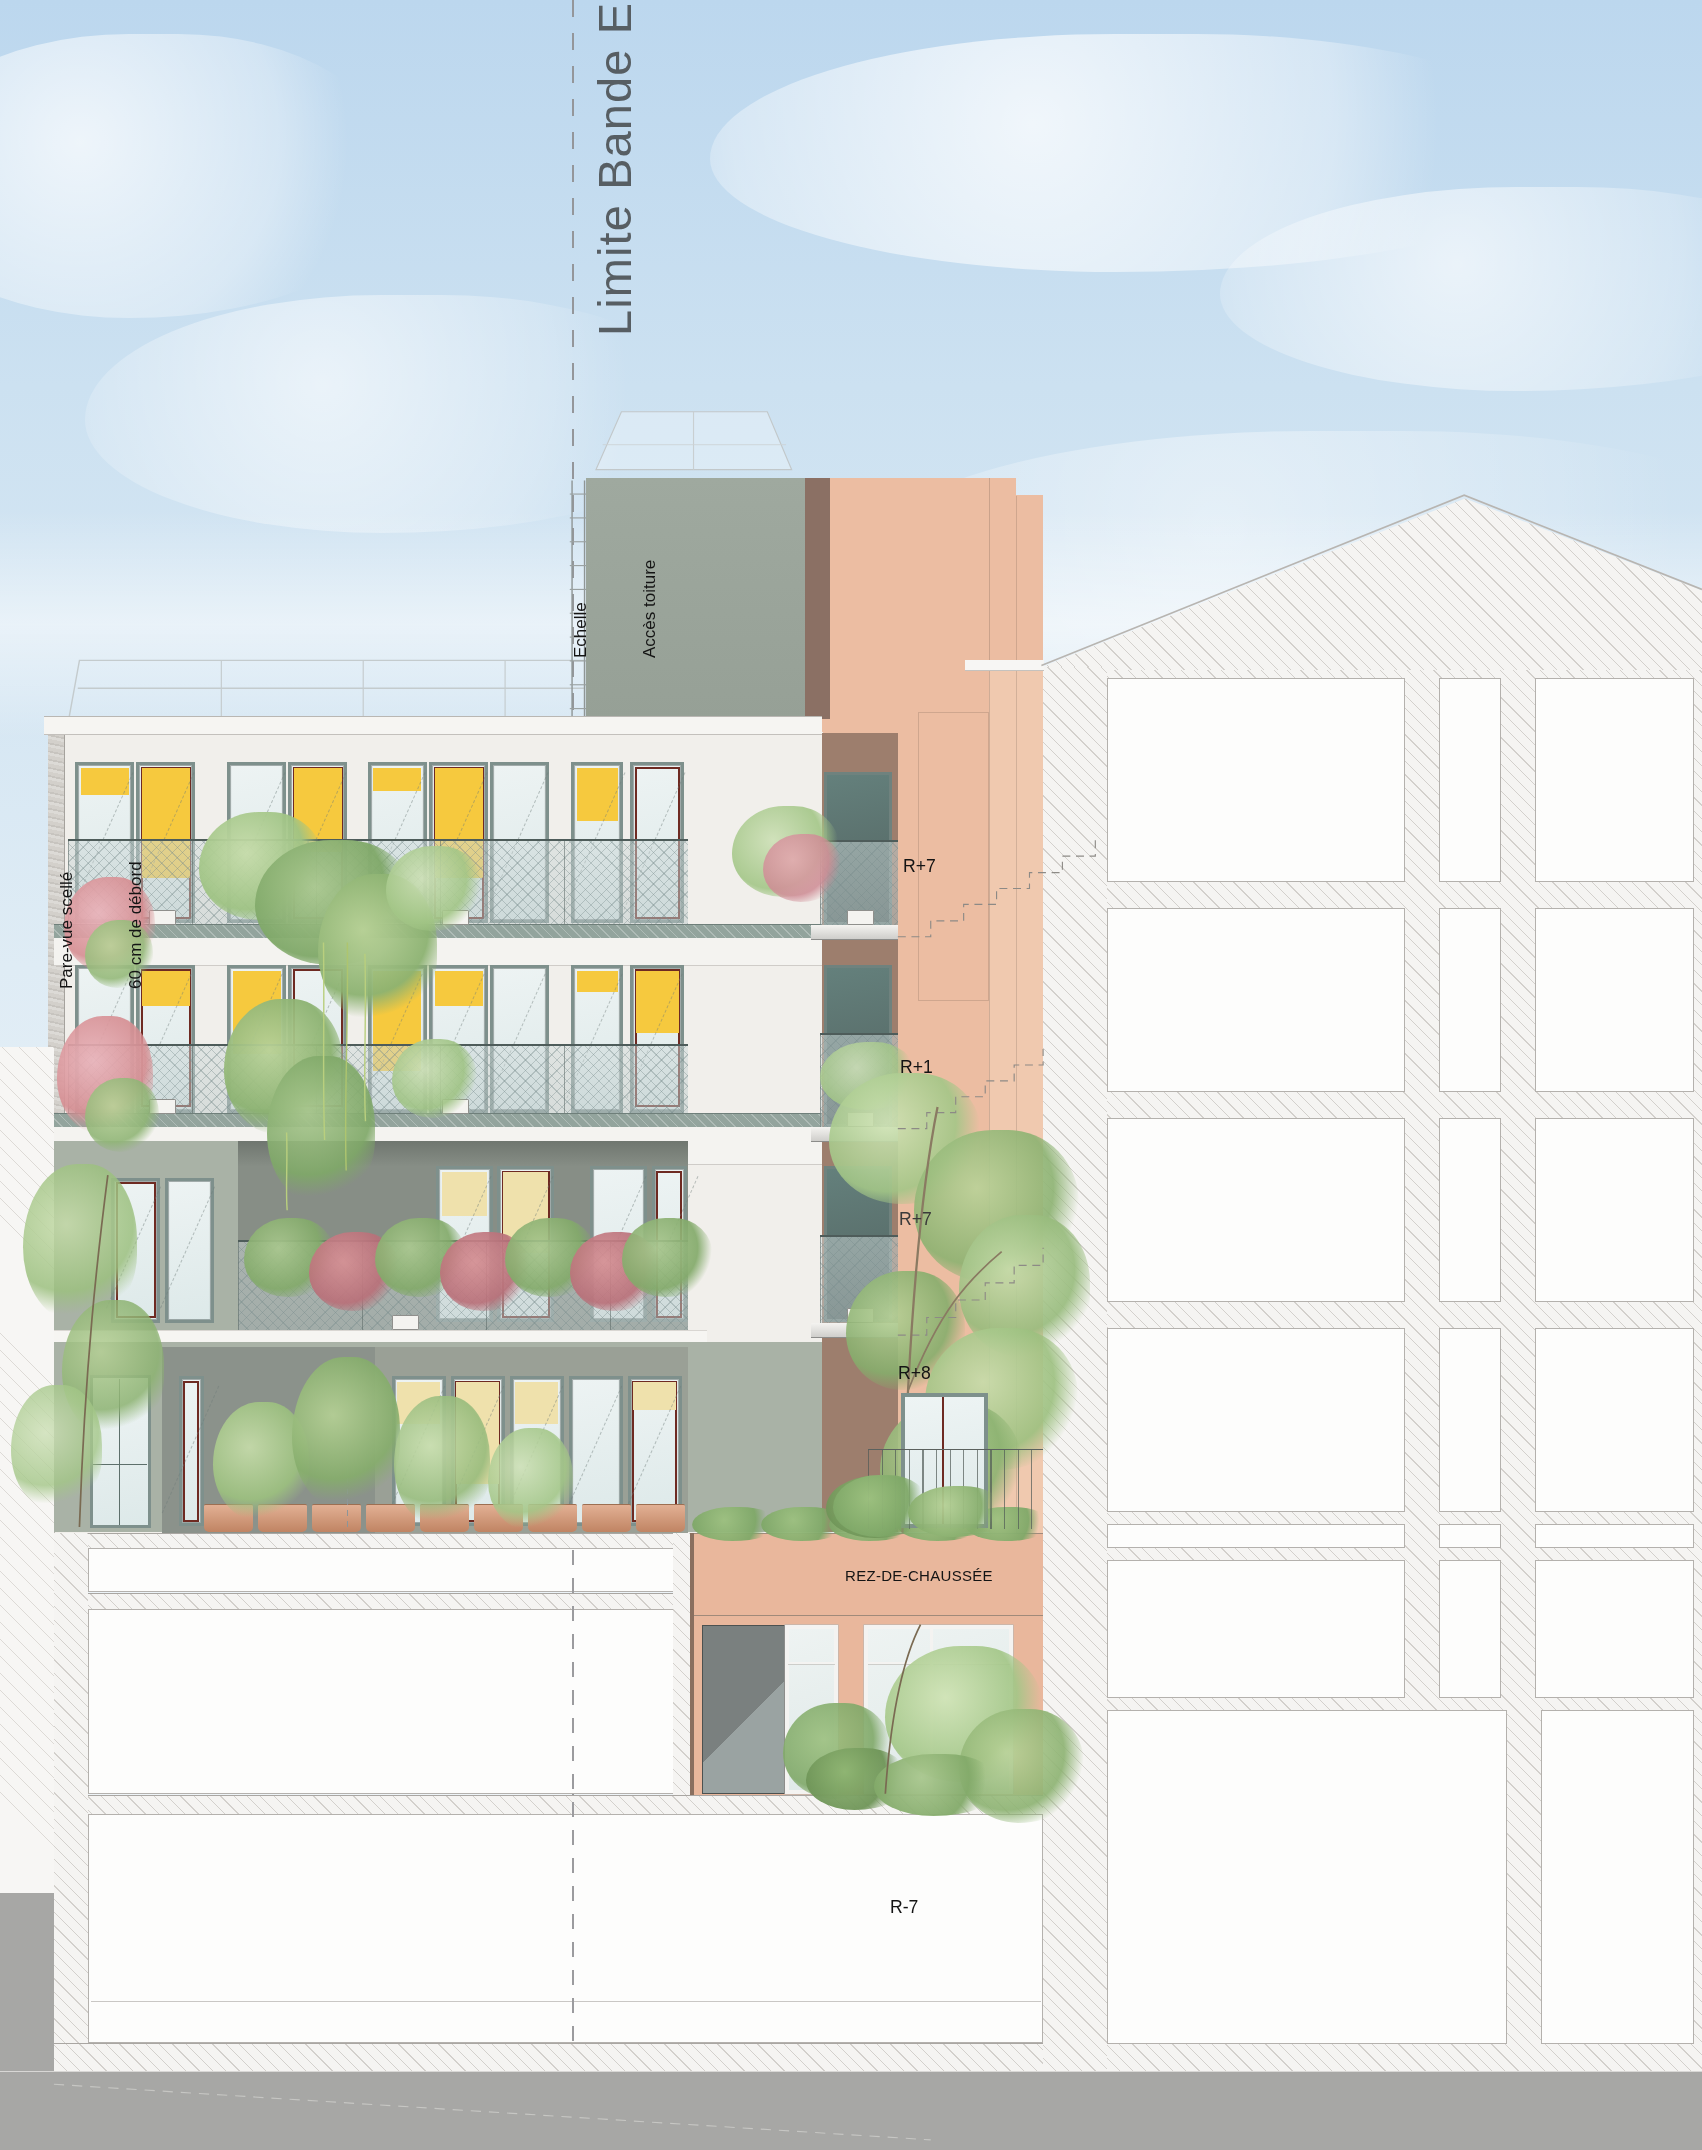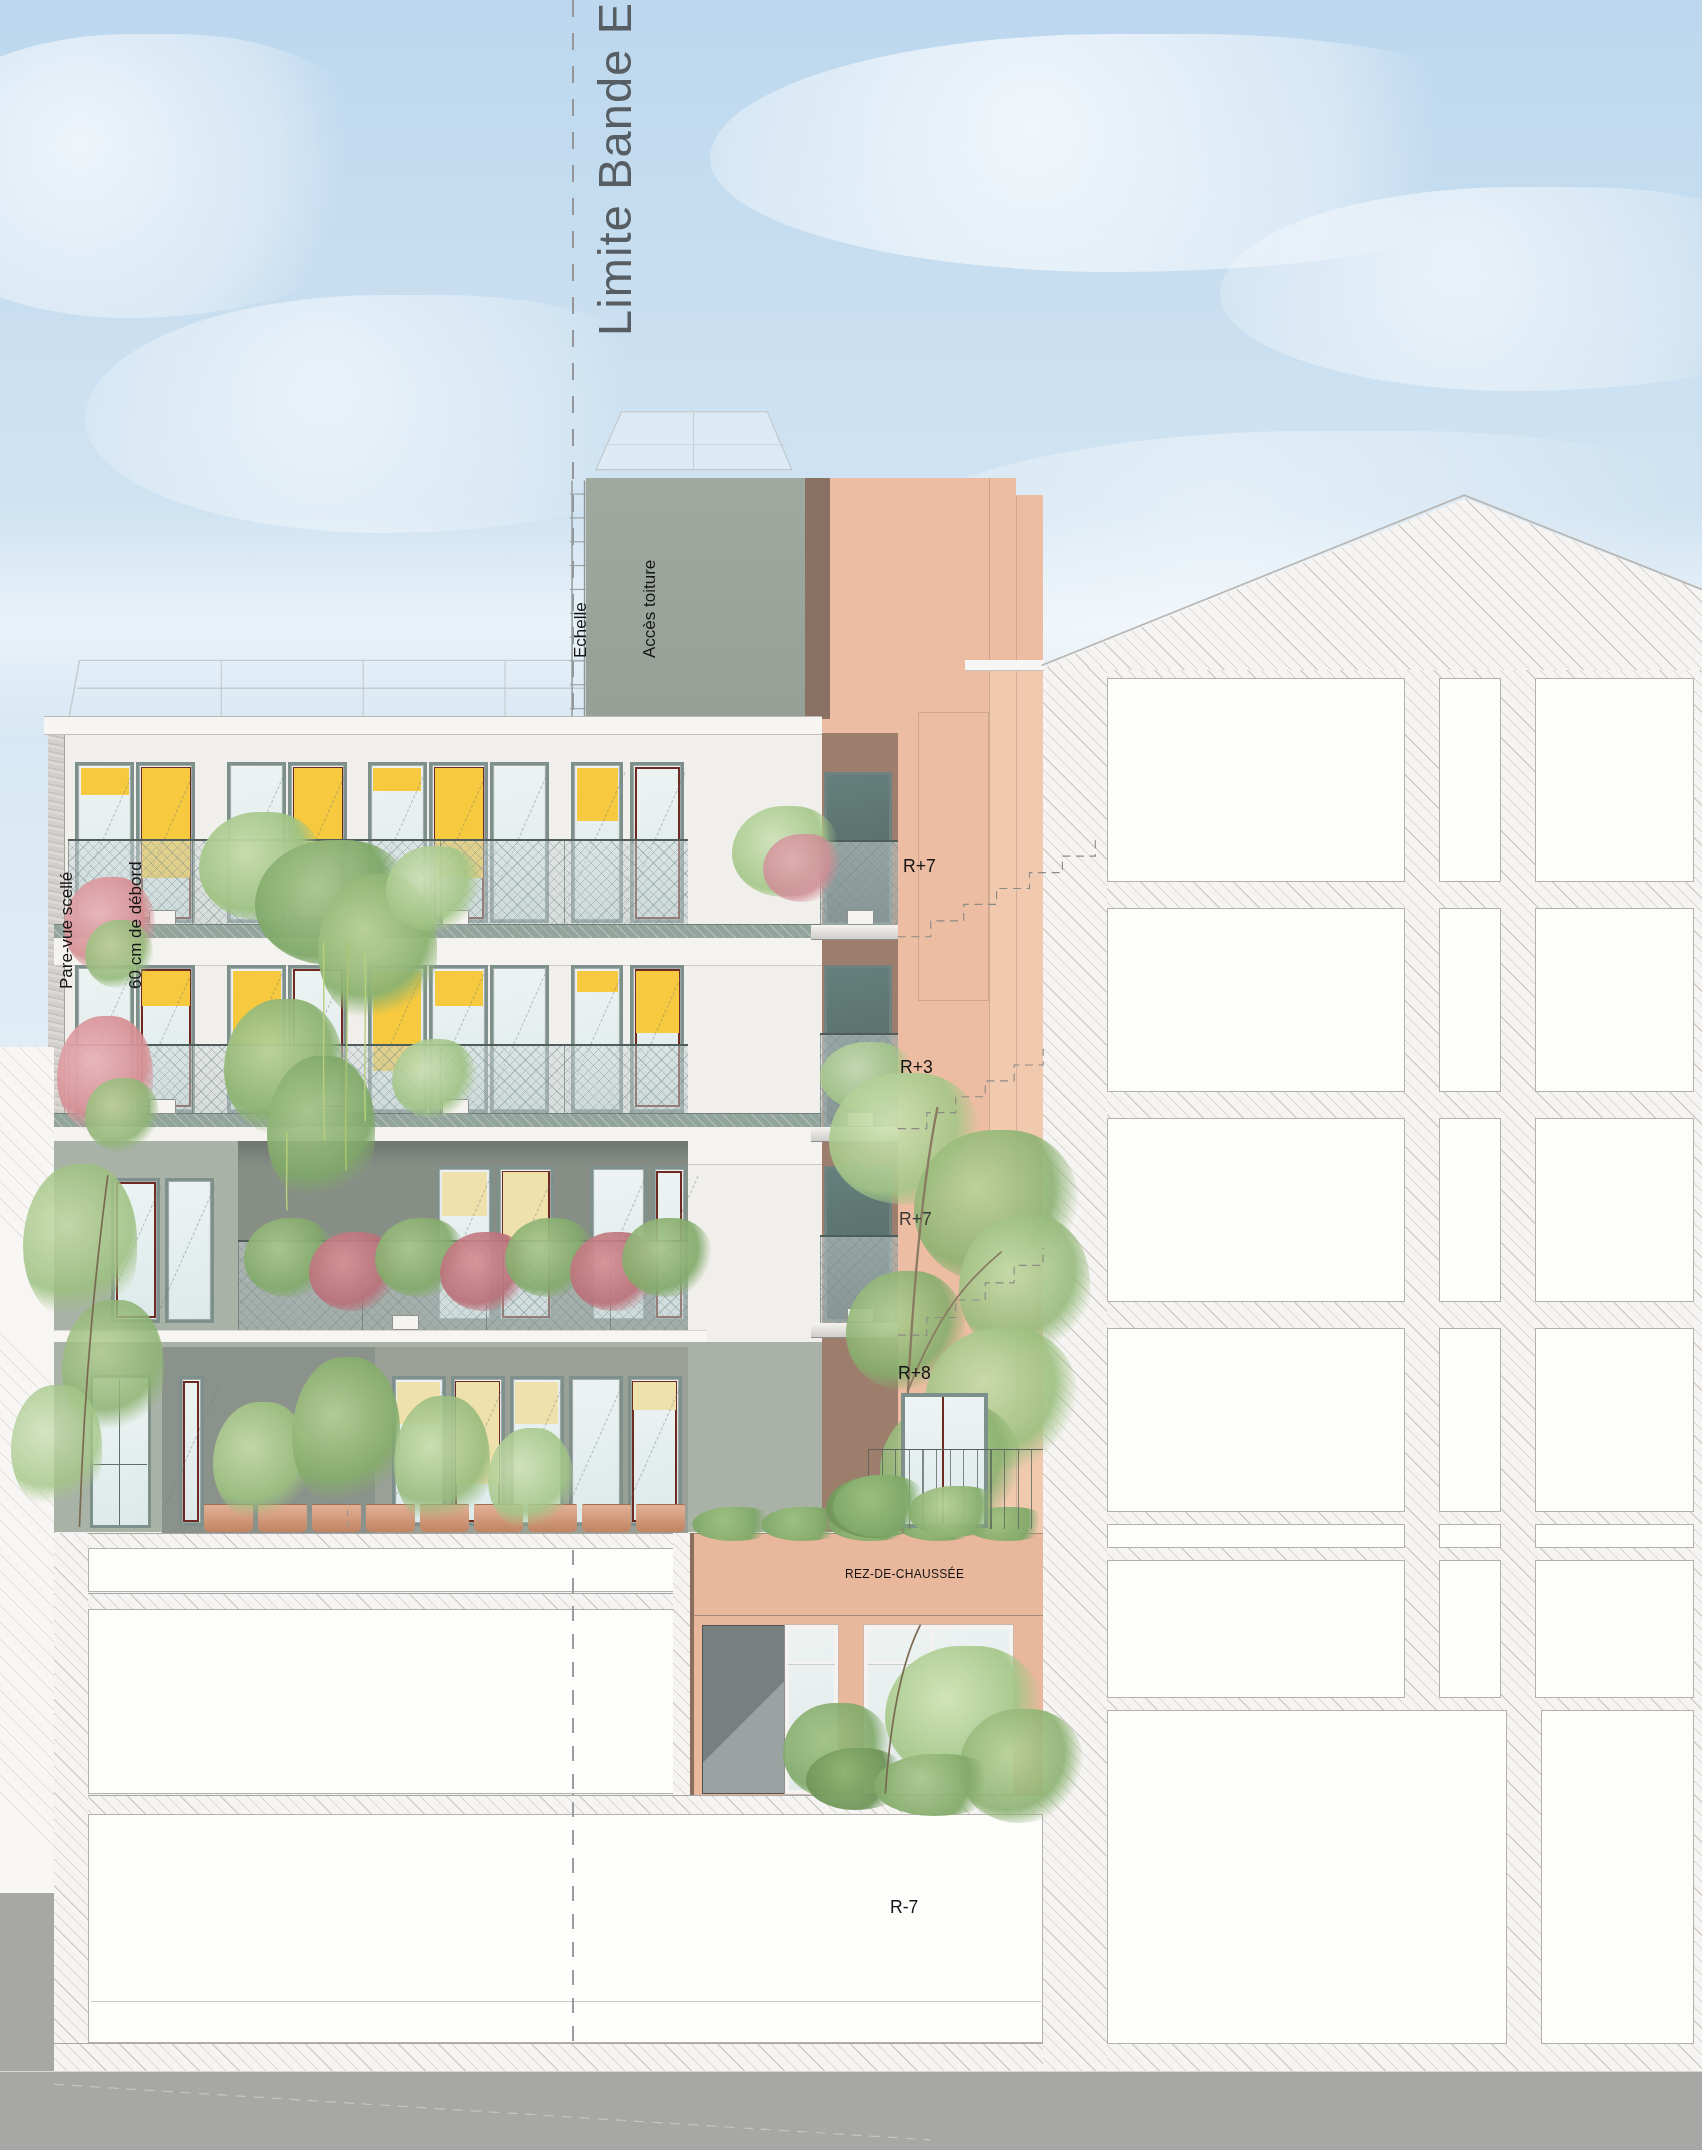--- a/index.html
+++ b/index.html
@@ -314,19 +314,19 @@
     <div>Echelle</div>
     <div>Accès toiture</div>
   </div>
 
   <div class="lbl rot" style="left:9px;top:989px;font-size:17px;line-height:23px;">
     <div>Pare-vue scellé</div>
     <div>60 cm de débord</div>
   </div>
 
   <div class="lbl" style="left:903px;top:856px;font-size:17.6px;">R+7</div>
-  <div class="lbl" style="left:900px;top:1057px;font-size:17.6px;">R+3</div>
+  <div class="lbl" style="left:900px;top:1057px;font-size:17.6px;">R+1</div>
   <div class="lbl" style="left:899px;top:1209px;font-size:17.6px;color:#3a3a3a;">R+7</div>
   <div class="lbl" style="left:898px;top:1363px;font-size:17.6px;">R+8</div>
-  <div class="lbl" style="left:845px;top:1567px;font-size:12px;letter-spacing:0.3px;">REZ-DE-CHAUSSÉE</div>
+  <div class="lbl" style="left:845px;top:1567px;font-size:15px;letter-spacing:0.3px;">REZ-DE-CHAUSSÉE</div>
   <div class="lbl" style="left:890px;top:1897px;font-size:17.6px;">R-7</div>
 </div>
 
 
 </body></html>

